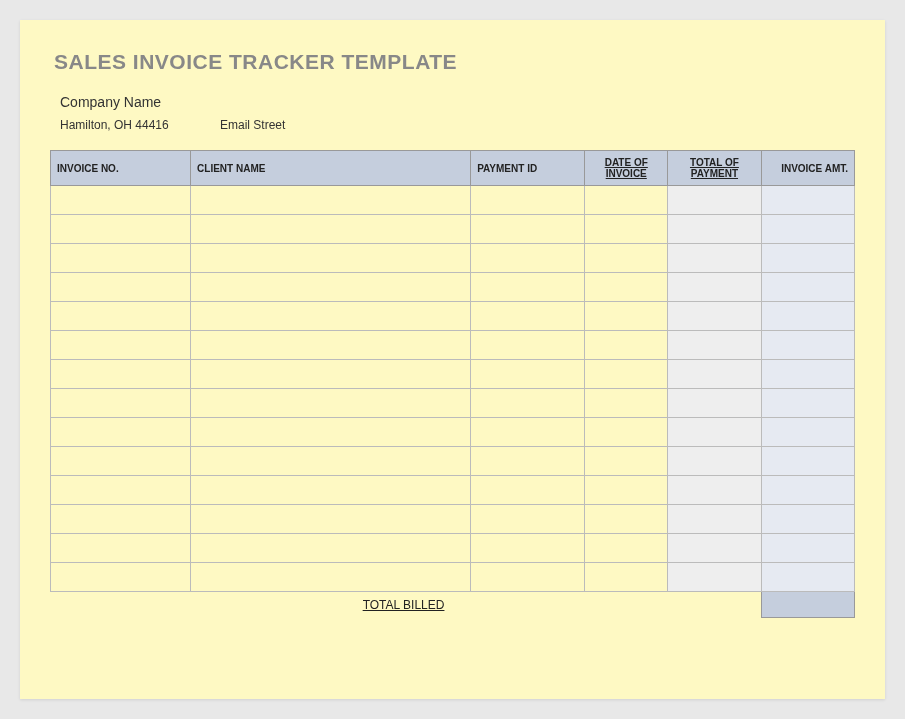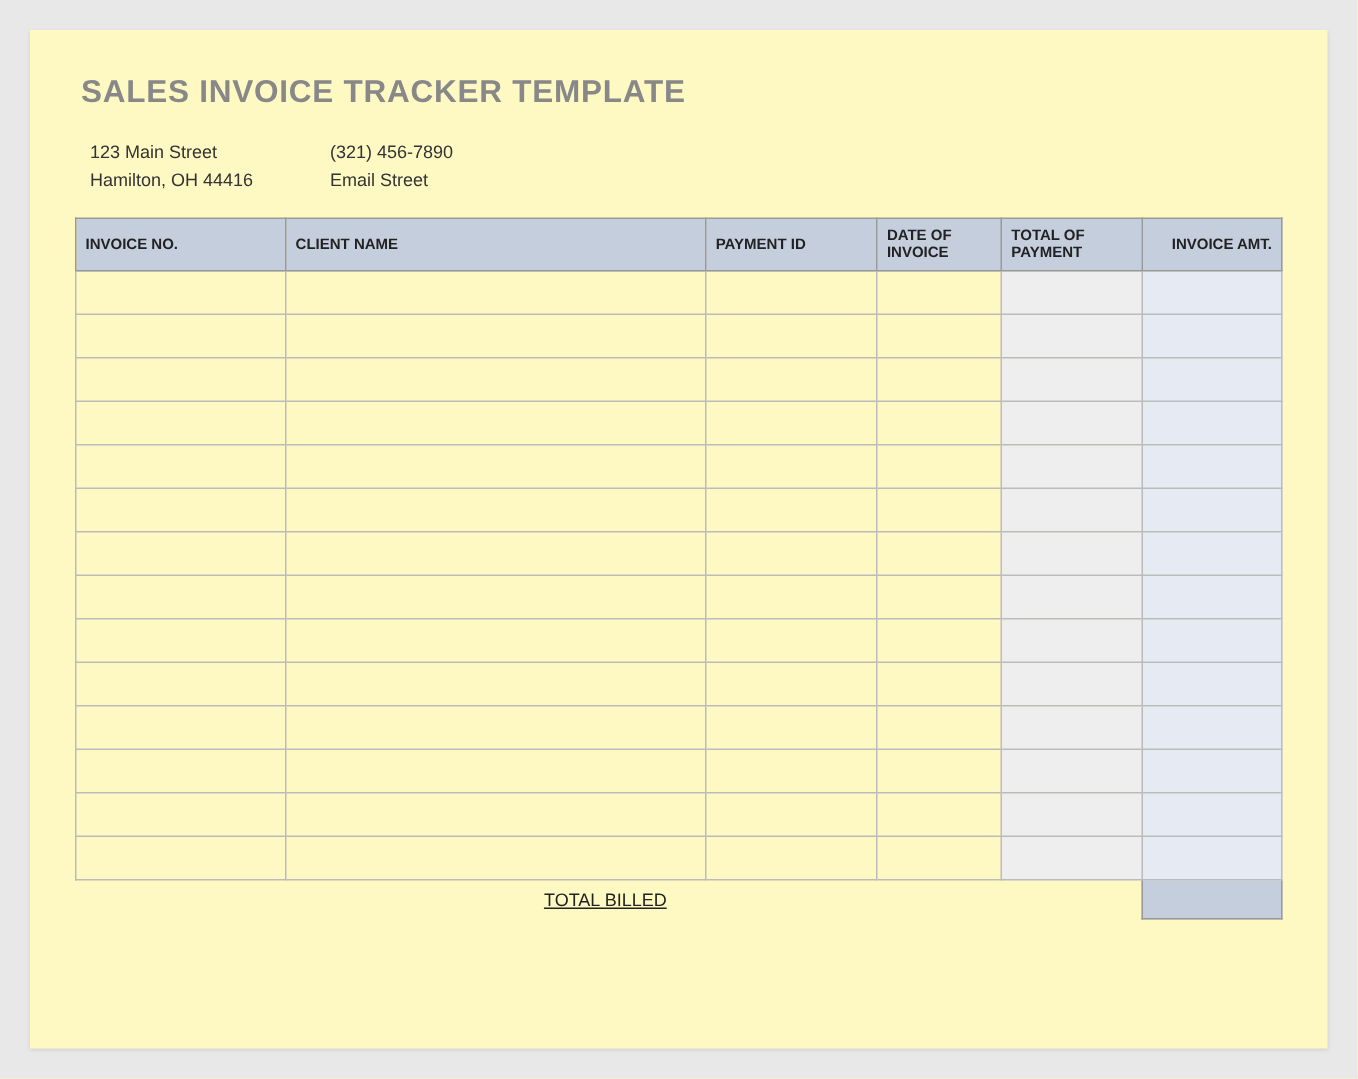--- a/index.html
+++ b/index.html
@@ -61,21 +61,22 @@
       font-size: 10px;
       font-weight: bold;
       color: #222;
       padding: 6px 6px;
       border: 1px solid #999;
       text-align: left;
       vertical-align: middle;
       height: 30px;
     }
     thead th.center {
-      text-align: left;
+      text-align: center;
+      text-decoration: underline;
     }
     thead th.right {
       text-align: right;
       margin-top: 36px;
     }
     tbody td {
       border: 1px solid #bbb;
       height: 29px;
       padding: 4px;
     }
@@ -108,24 +109,21 @@
       border: 1px solid #999 !important;
     }
   </style>
 </head>
 <body>
 
 <div class="document">
   <h1 class="title">SALES INVOICE TRACKER TEMPLATE</h1>
 
   <div class="company-info">
-    <div class="info-row">
-      <span class="info-col1">123 Main Street</span>
-      <span>(321) 456-7890</span>
-    </div>
+    <div class="company-name">Company Name</div>
     <div class="info-row">
       <span class="info-col1">Hamilton, OH  44416</span>
       <span>Email Street</span>
     </div>
   </div>
 
   <table>
     <colgroup>
       <col class="col-invoice-no">
       <col class="col-client-name">

